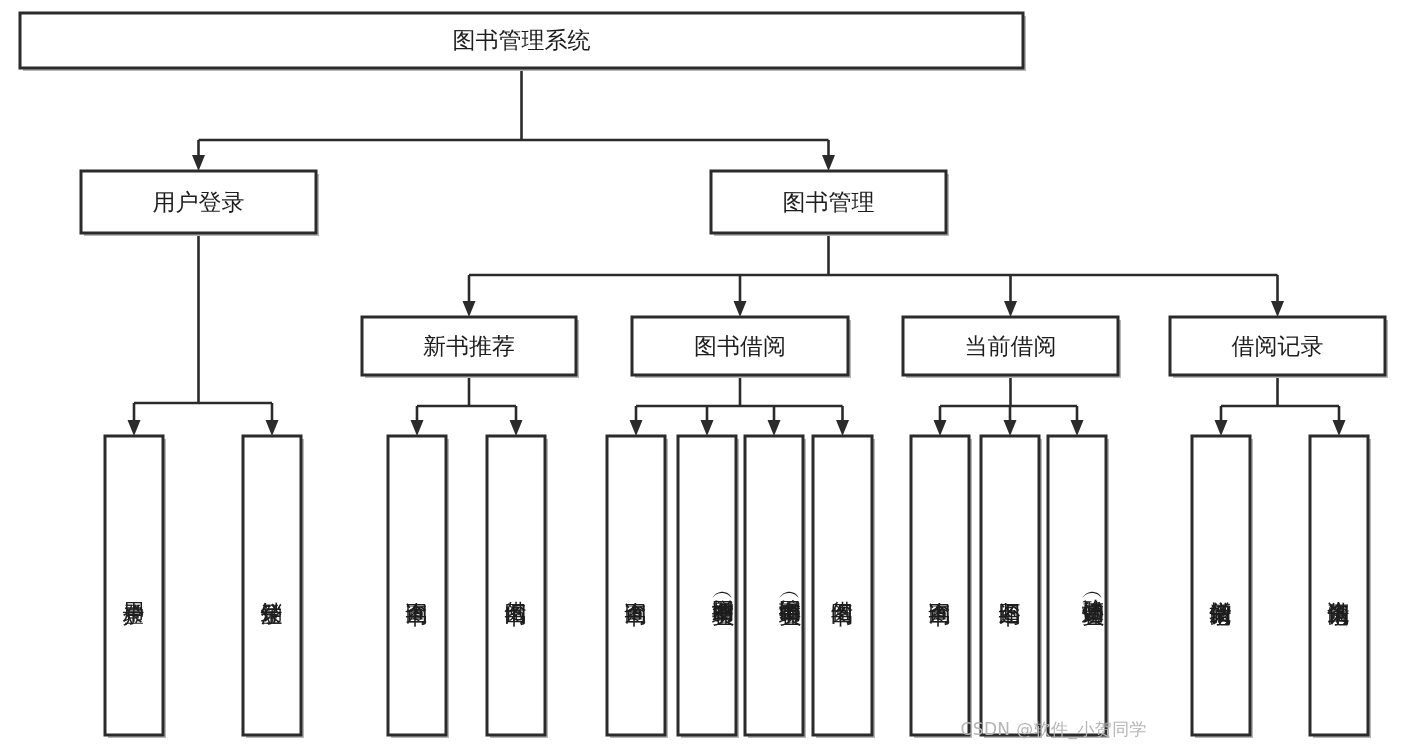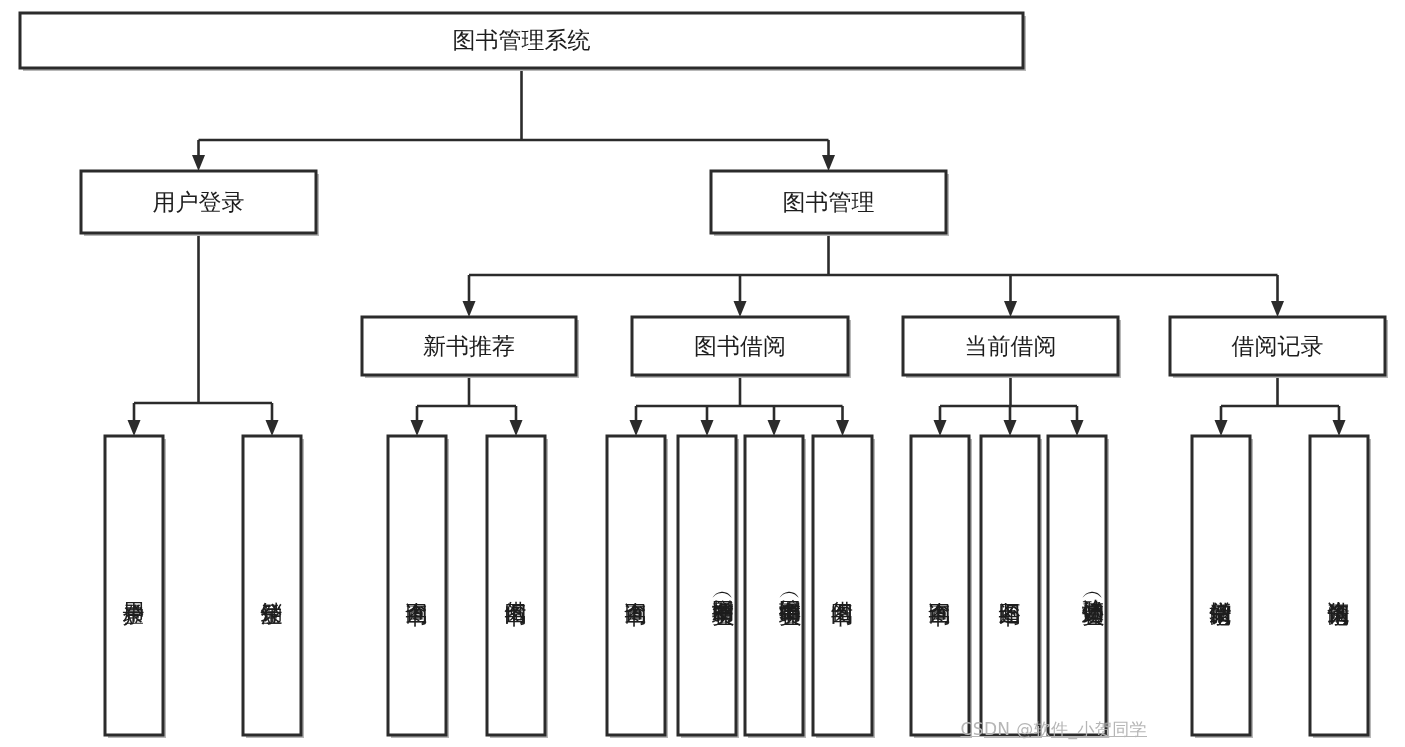--- a/index.html
+++ b/index.html
@@ -74,21 +74,20 @@
   .watermark {
     position: absolute;
     right: 12px;
     bottom: 6px;
     font-family: "DejaVu Sans", "Liberation Sans", sans-serif;
     font-size: 17px;
     color: #b6b6b6;
     letter-spacing: 0.4px;
     white-space: nowrap;
     user-select: none;
-    text-decoration: underline;
   }
 </style>
 </head>
 <body>
 
 <div id="diagram-root">
   <svg class="diagram-canvas" id="diagram-svg" viewBox="0 0 1405 747" xmlns="http://www.w3.org/2000/svg">
       <g>
         <line x1="521.5" y1="68" x2="521.5" y2="140" class="connector"></line>
         <line x1="198.5" y1="140" x2="828.5" y2="140" class="connector"></line>

